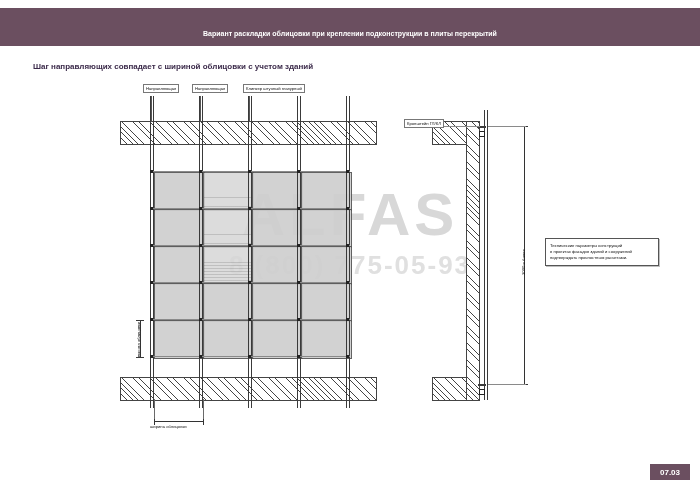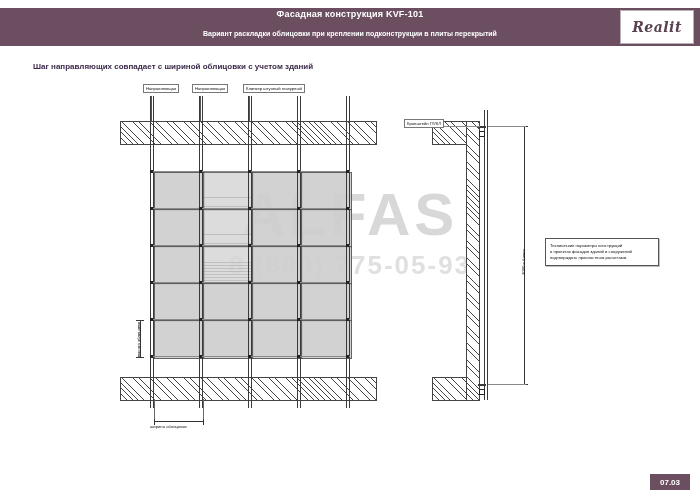--- a/index.html
+++ b/index.html
@@ -73,21 +73,21 @@
     font-weight: bold;
     font-style: italic;
     color: #5a4150;
     letter-spacing: .5px;
   }
 
   
   .page-num {
     position: absolute;
     right: 10px;
-    bottom: 8px;
+    bottom: 18px;
     width: 40px;
     height: 16px;
     background: #6b4f60;
     color: #ffffff;
     font-size: 8px;
     font-weight: bold;
     display: flex;
     align-items: center;
     justify-content: center;
   }
@@ -255,25 +255,21 @@
     background: #fff;
   }
 </style>
 </head>
 <body>
 
 <div class="page">
 
   <div class="header-bar"></div>
   <div class="header-bar2"></div>
-  <div class="header-title">Фасадная конструкция  KVF-101</div>
   <div class="header-sub">Вариант раскладки облицовки при креплении подконструкции в плиты перекрытий</div>
-  <div class="logo-box">
-    <span class="logo-text">Realit</span>
-  </div>
 
   <div class="headline">Шаг направляющих совпадает с шириной облицовки с учетом зданий</div>
 
   <div class="watermark">
     <div class="wm-line1">ALFAS</div>
     <div class="wm-line2">8 (800) 775-05-93</div>
   </div>
 
   <div class="drawing">
 

